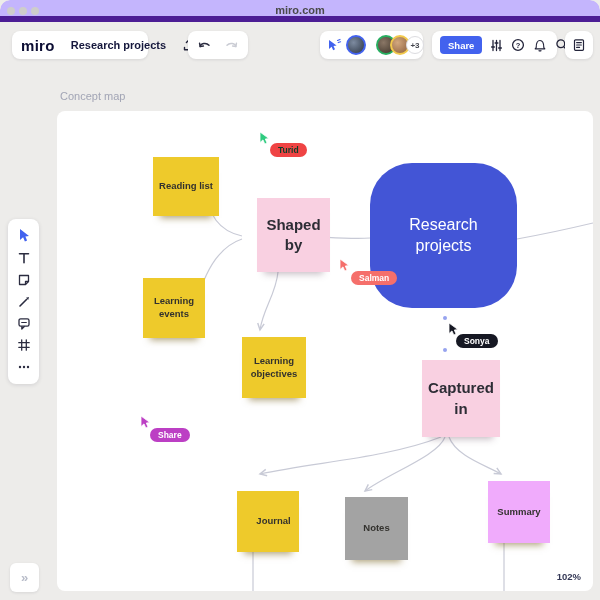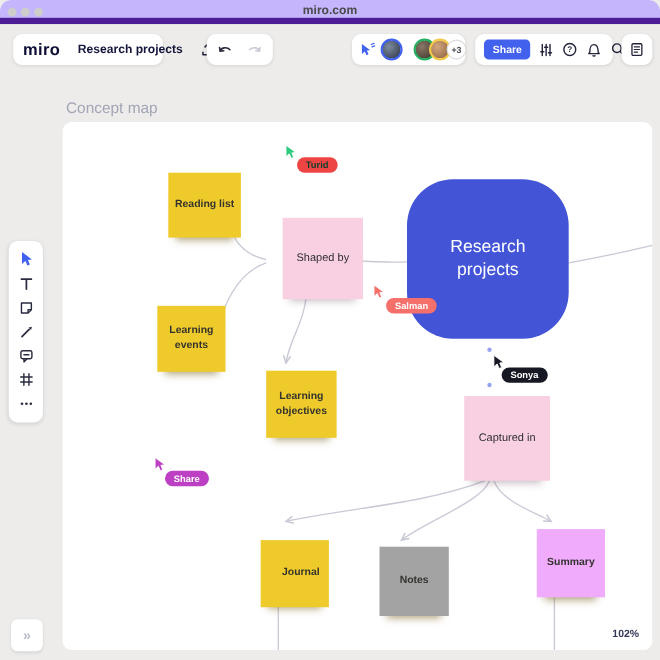--- a/index.html
+++ b/index.html
@@ -45,35 +45,35 @@
   .overflow-badge {
     width:18px; height:18px; border-radius:50%; background:#fff;
     border:1px solid #dcdce0; margin-left:-4px; font-size:8px; font-weight:700;
     color:#45474f; display:flex; align-items:center; justify-content:center; flex:0 0 auto;
   }
   .share-btn {
     height:18px; padding:0 8px; border-radius:4px; border:none;
     color:#fff; font-size:9.5px; font-weight:700; font-family:inherit; cursor:pointer;
   }
   
-  .frame-label { position:absolute; left:60px; top:90px; font-size:14px; color:#a2a5b5; }
+  .frame-label { position:absolute; left:60px; top:90px; font-size:11px; color:#a2a5b5; }
   .canvas {
     position:absolute; left:57px; top:111px; width:536px; height:480px;
     background:#fff; border-radius:8px;
   }
   .conn-overlay { position:absolute; left:0; top:0; }
   
   .sticky {
     position:absolute; display:flex; align-items:center; justify-content:center;
     text-align:center; font-size:9.5px; font-weight:700; color:#33322e;
     padding:4px; line-height:1.35;
     box-shadow:0 9px 7px -7px rgba(110,85,15,.55);
     margin-left:15px;
   }
-  .sticky.pink { font-size:10px; font-weight:400; color:#2d2d35;
+  .sticky.pink { font-size:15px; font-weight:700; color:#2d2d35;
     box-shadow:0 9px 7px -7px rgba(90,60,80,.35); }
   .node-blue {
     position:absolute; border-radius:42px; display:flex; align-items:center;
     justify-content:center; text-align:center; color:#fff; font-size:16px;
     line-height:1.3; padding:12px;
   }
   
   .cursor-wrap { position:absolute; }
   .name-tag {
     position:absolute; border-radius:9px; padding:2px 8px;

